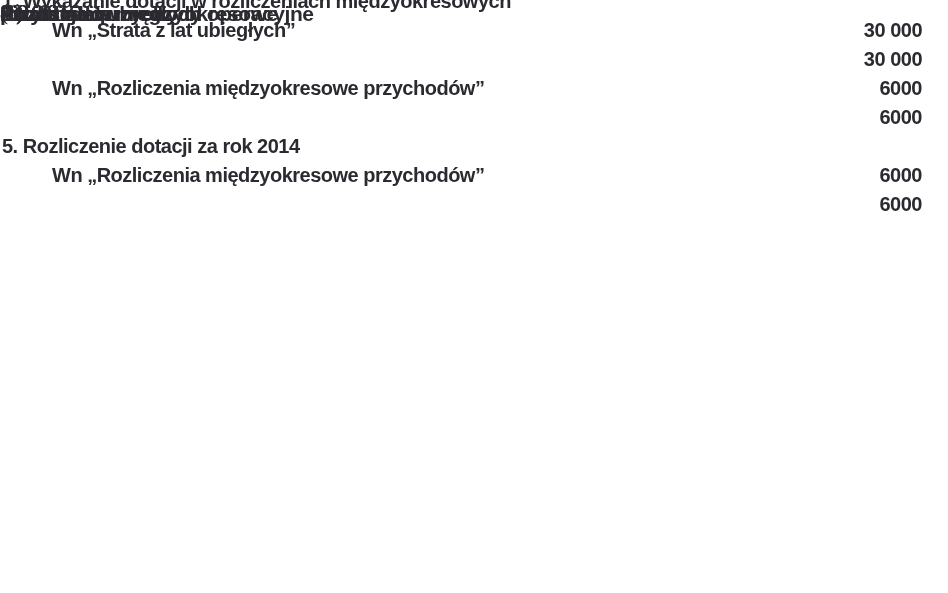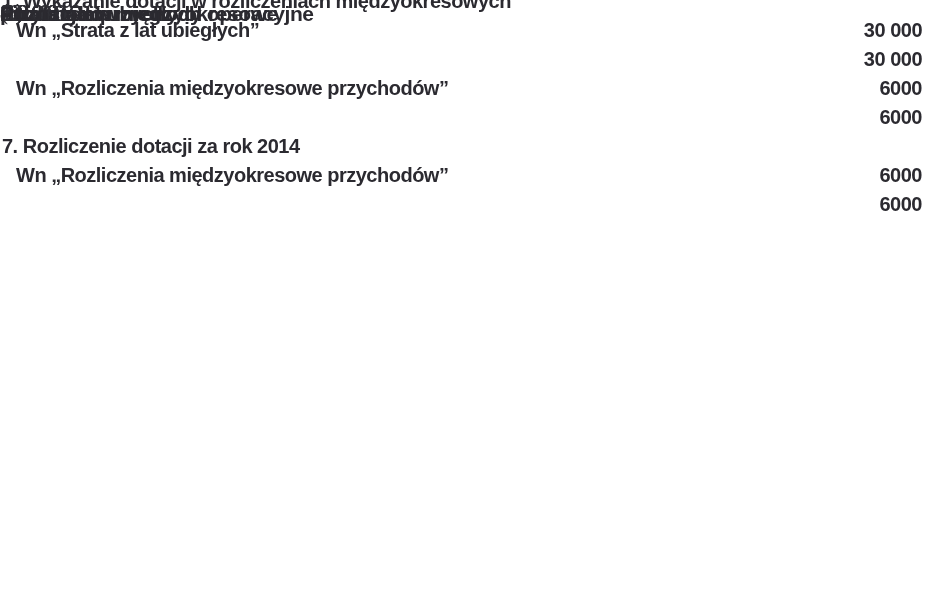--- a/index.html
+++ b/index.html
@@ -25,21 +25,21 @@
   .j-line {
     display: flex;
     align-items: center;
     height: 29px;
     font-weight: bold;
     font-size: 20px;
     letter-spacing: -0.5px;
     white-space: nowrap;
   }
   .j-line .lbl { padding-left: 2px; }
-  .j-line.indent .lbl { padding-left: 16px; }
+  .j-line.indent .lbl { padding-left: 52px; }
   .j-line .amt {
     margin-left: auto;
     padding-right: 26px;
     text-align: right;
     font-weight: bold;
   }
 
   
   .tacct { position: absolute; }
   .t-title {
@@ -114,21 +114,21 @@
     <div class="j-line indent">
       <span class="lbl">Wn „Rozliczenia międzyokresowe przychodów”</span>
       <span class="amt">6000</span>
     </div>
 
     <div class="j-line indent">
       <span class="amt">6000</span>
     </div>
 
     <div class="j-line head">
-      <span class="lbl">7. Rozliczenie dotacji za rok 2014</span>
+      <span class="lbl">5. Rozliczenie dotacji za rok 2014</span>
       <span class="amt"></span>
     </div>
 
     <div class="j-line indent">
       <span class="lbl">Wn „Rozliczenia międzyokresowe przychodów”</span>
       <span class="amt">6000</span>
     </div>
 
     <div class="j-line indent">
       <span class="amt">6000</span>

